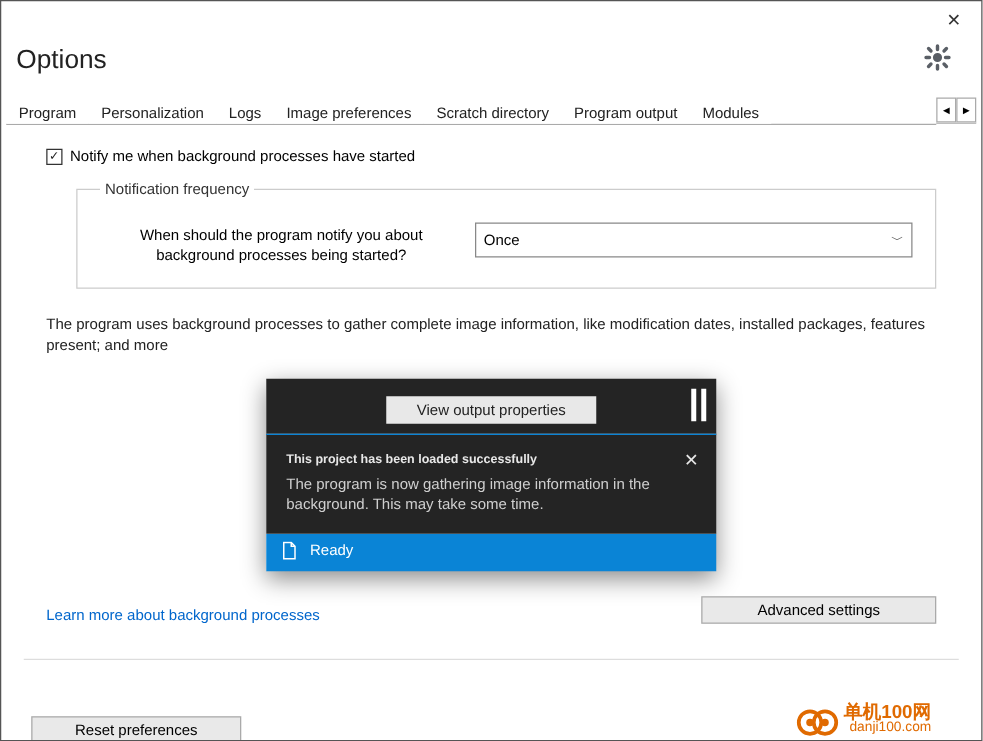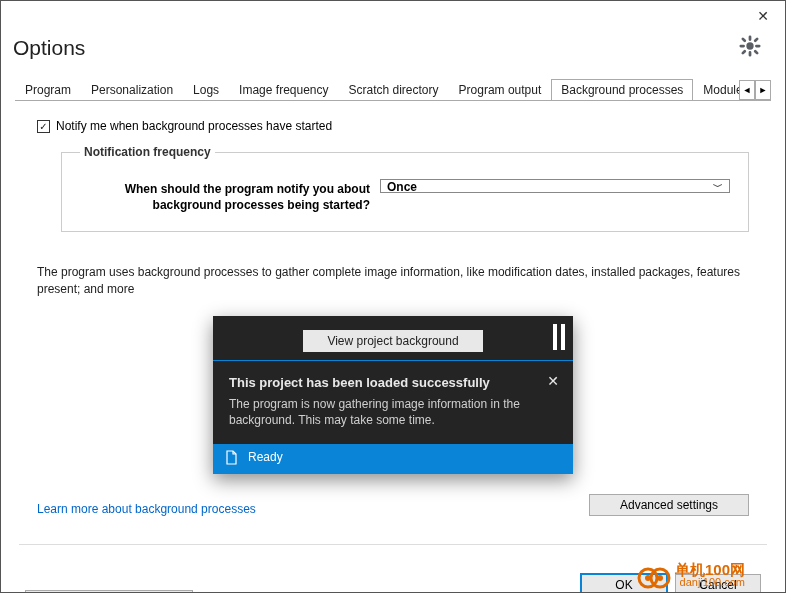--- a/index.html
+++ b/index.html
@@ -38,23 +38,23 @@
     }
     .title {
       font-size: 21px;
       font-weight: 400;
       color: #222;
     }
     .gear {
       color: #555;
     }
     .tab-wrap {
-      margin: 0 14px;
-      display: flex;
-      align-items: flex-end;
+      margin: 0 4px;
+      display: flex;
+      align-items: flex-start;
     }
     .tabs {
       display: flex;
       flex: 1;
       border-bottom: 1px solid #aaa;
       overflow: hidden;
       white-space: nowrap;
     }
     .tab {
       padding: 3px 9px;
@@ -102,45 +102,45 @@
       display: inline-flex;
       align-items: center;
       justify-content: center;
       font-size: 10px;
       color: #222;
     }
     fieldset.freq {
       border: 1px solid #ccc;
       padding: 14px 18px 18px 18px;
       margin-left: 24px;
-      margin-bottom: 32px;
-      font-weight: bold;
+      margin-bottom: 20px;
     }
     fieldset.freq legend {
       padding: 0 4px;
       font-size: 12px;
       color: #333;
     }
     .freq-row {
       display: flex;
       align-items: flex-start;
       gap: 10px;
       margin-top: 6px;
     }
     .freq-label {
-      text-align: right;
+      text-align: center;
       width: 290px;
       line-height: 1.35;
       padding-top: 2px;
     }
     .select {
       flex: 1;
       border: 1px solid #888;
-      height: 14px;
-      display: flex;
+      height: 28px;
+      display: flex;
+      align-items: center;
       justify-content: space-between;
       padding: 0 6px;
       background: #fff;
       cursor: pointer;
     }
     .select .chev {
       font-size: 10px;
       color: #555;
     }
     .desc {
@@ -179,21 +179,21 @@
     }
     .pv-body {
       background: #242424;
       border-top: 1px solid #0a84d6;
       padding: 14px 16px 16px 16px;
       position: relative;
       color: #e8e8e8;
     }
     .pv-body .pv-title {
       font-weight: 600;
-      font-size: 13px;
+      font-size: 10px;
       margin-bottom: 6px;
     }
     .pv-body .pv-text {
       font-size: 12px;
       line-height: 1.35;
       color: #cfcfcf;
     }
     .pv-close {
       position: absolute;
       top: 12px;
@@ -226,21 +226,21 @@
       font-size: 12px;
     }
     .btn {
       border: 1px solid #aaa;
       background: #e9e9e9;
       padding: 3px 0;
       font-size: 12px;
       cursor: pointer;
       text-align: center;
     }
-    .btn.adv { width: 160px; }
+    .btn.adv { width: 188px; }
     .sep {
       border: none;
       border-top: 1px solid #ddd;
       margin: 18px 18px 0 18px;
     }
     .footer {
       display: flex;
       justify-content: space-between;
       align-items: center;
       padding: 12px 24px 12px 24px;
@@ -286,24 +286,23 @@
       <path d="M12 2v3M12 19v3M4.2 4.2l2.1 2.1M17.7 17.7l2.1 2.1M2 12h3M19 12h3M4.2 19.8l2.1-2.1M17.7 6.3l2.1-2.1" stroke="#5a5f66" stroke-width="3" stroke-linecap="round"></path>
     </svg>
   </div>
 </div>
 
 <div class="tab-wrap">
   <div class="tabs" id="tabs">
       <div class="tab">Program</div>
       <div class="tab">Personalization</div>
       <div class="tab">Logs</div>
-      <div class="tab">Image frequency</div>
+      <div class="tab">Image preferences</div>
       <div class="tab">Scratch directory</div>
       <div class="tab">Program output</div>
-      <div class="tab active">Background processes</div>
       <div class="tab">Modules</div>
     </div>
   <div class="tab-scroll">
     <button>◄</button>
     <button>►</button>
   </div>
 </div>
 
 <div class="content">
 
@@ -320,21 +319,21 @@
         <span>Once</span>
         <span class="chev">﹀</span>
       </div>
     </div>
   </fieldset>
 
   <p class="desc">The program uses background processes to gather complete image information, like modification dates, installed packages, features present; and more</p>
 
   <div class="preview">
     <div class="pv-top">
-      <div class="pv-btn">View project background</div>
+      <div class="pv-btn">View output properties</div>
     </div>
     <div class="pv-body">
       <div class="pv-close">✕</div>
       <div class="pv-title">This project has been loaded successfully</div>
       <div class="pv-text">The program is now gathering image information in the background. This may take some time.</div>
     </div>
     <div class="pv-status">
       <span class="doc-icon">
         <svg width="13" height="15" viewBox="0 0 13 15" fill="none" stroke="#fff" stroke-width="1.2">
           <path d="M2 1h6l3 3v10H2z"></path>
@@ -349,24 +348,20 @@
     <span class="link">Learn more about background processes</span>
     <div class="btn adv">Advanced settings</div>
   </div>
 
 </div>
 
 <hr class="sep">
 
 <div class="footer">
   <div class="btn reset">Reset preferences</div>
-  <div class="footer-right">
-    <div class="btn ok">OK</div>
-    <div class="btn cancel">Cancel</div>
-  </div>
 </div>
 
 <div class="watermark">
   <span class="wm-logo">
     <svg width="34" height="28" viewBox="0 0 34 28">
       <circle cx="11" cy="14" r="9" fill="none" stroke="#e06a00" stroke-width="3"></circle>
       <circle cx="23" cy="14" r="9" fill="none" stroke="#e06a00" stroke-width="3"></circle>
       <circle cx="11" cy="14" r="3" fill="#e06a00"></circle>
       <circle cx="23" cy="14" r="3" fill="#e06a00"></circle>
     </svg>

